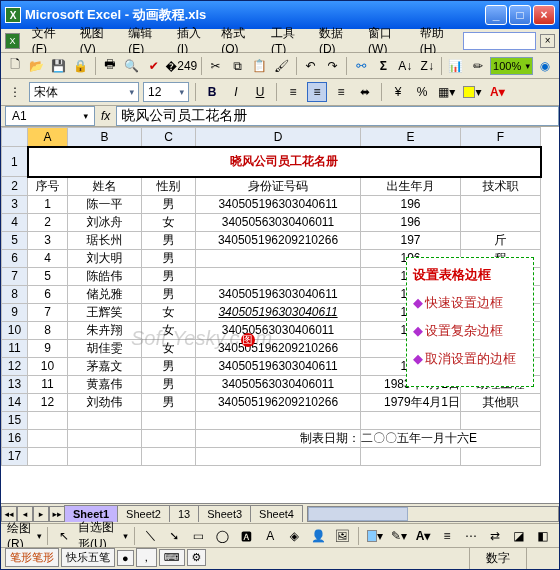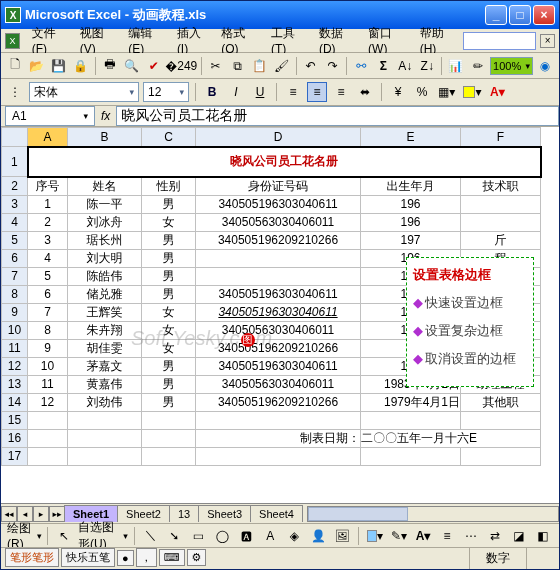--- a/index.html
+++ b/index.html
@@ -36,21 +36,21 @@
 th.colhead.sel, th.rowhead.sel { background:#ffd058; }
 .corner { width:26px; height:19px; background:#e4ecf7; }
 .col-A{width:40px}.col-B{width:74px}.col-C{width:54px}.col-D{width:165px}.col-E{width:100px}.col-F{width:80px}
 .title-cell { font-family:"KaiTi","STKaiti",serif; color:#c00000; font-size:22px; font-weight:bold; height:30px !important; }
 .hdr-cell { font-size:13px; }
 .selected-cell { border:2px solid #000 !important; }
 .watermark { position:absolute; top:200px; left:130px; font-size:20px; color:rgba(128,128,128,0.35); font-style:italic; font-family:Arial; pointer-events:none; }
 .watermark .dot { display:inline-block; width:14px; height:14px; background:#d00; border-radius:50%; color:#fff; font-size:10px; font-style:normal; line-height:14px; text-align:center; vertical-align:middle; margin:0 1px;}
 .popup { position:absolute; top:130px; right:25px; width:128px; background:#fff; border:1.5px dashed #00a000; padding:8px 6px; }
 .popup-title { color:#d00000; font-size:13px; font-weight:bold; margin-bottom:8px; }
-.popup-item { color:#404040; font-size:13px; margin:10px 0; }
+.popup-item { color:#b91c1c; font-size:13px; margin:10px 0; }
 .popup-item::before { content:"◆"; color:#b030d0; margin-right:2px; }
 .sheet-tabs { height:20px; display:flex; align-items:center; background:#ece9d8; border-top:1px solid #888; font-size:11px; }
 .tab-nav { display:flex; }
 .tab-nav span { width:16px; height:16px; border:1px solid #888; display:flex; align-items:center; justify-content:center; background:#ece9d8; font-size:9px;}
 .tab { padding:2px 8px; border:1px solid #888; border-bottom:none; background:#ece9d8; margin-left:-1px; }
 .tab.active { background:#c4b5fd; font-weight:bold; }
 .hscroll { flex:1; height:16px; background:#ece9d8; border:1px solid #888; margin-left:4px; position:relative; }
 .hscroll .thumb { position:absolute; left:0; top:0; width:40%; height:100%; background:#cdd7ea; border:1px solid #9badc9; }
 .draw-toolbar { height:24px; display:flex; align-items:center; gap:4px; padding:2px 6px; background:#ece9d8; border-top:1px solid #aca899; font-size:12px; }
 .statusbar { height:22px; display:flex; align-items:flex-start; background:#ece9d8; border-top:1px solid #aca899; font-size:12px; }

